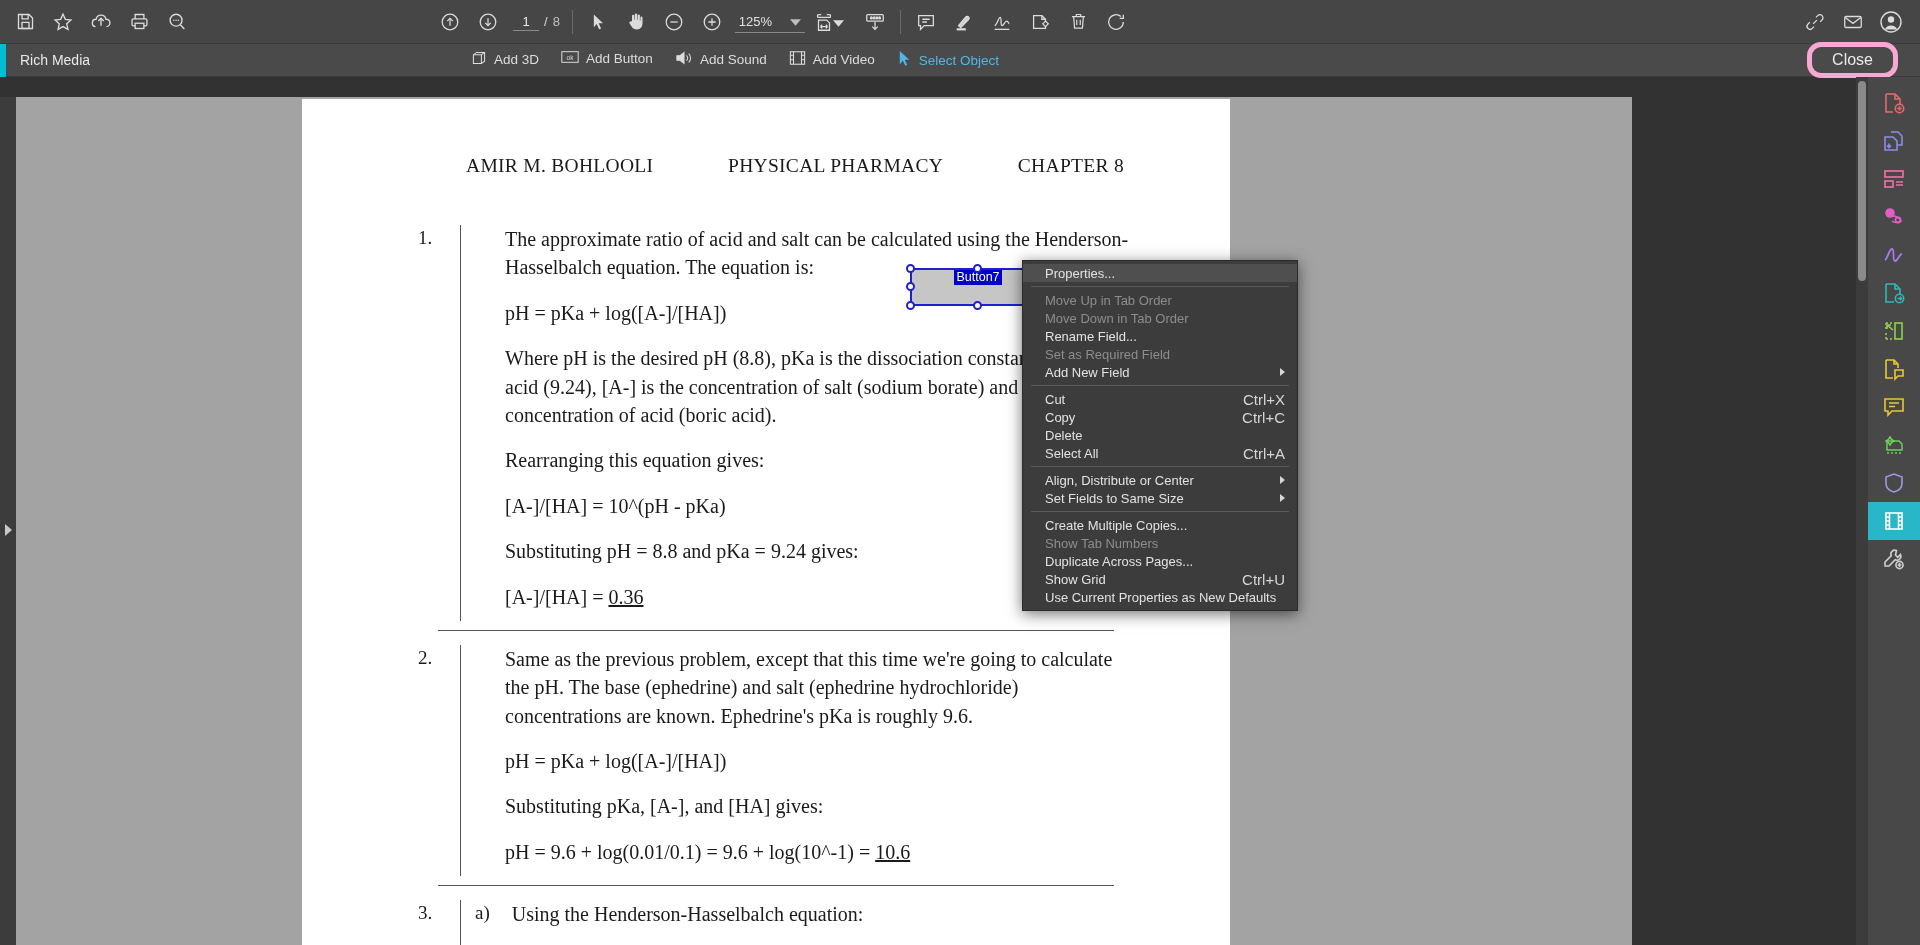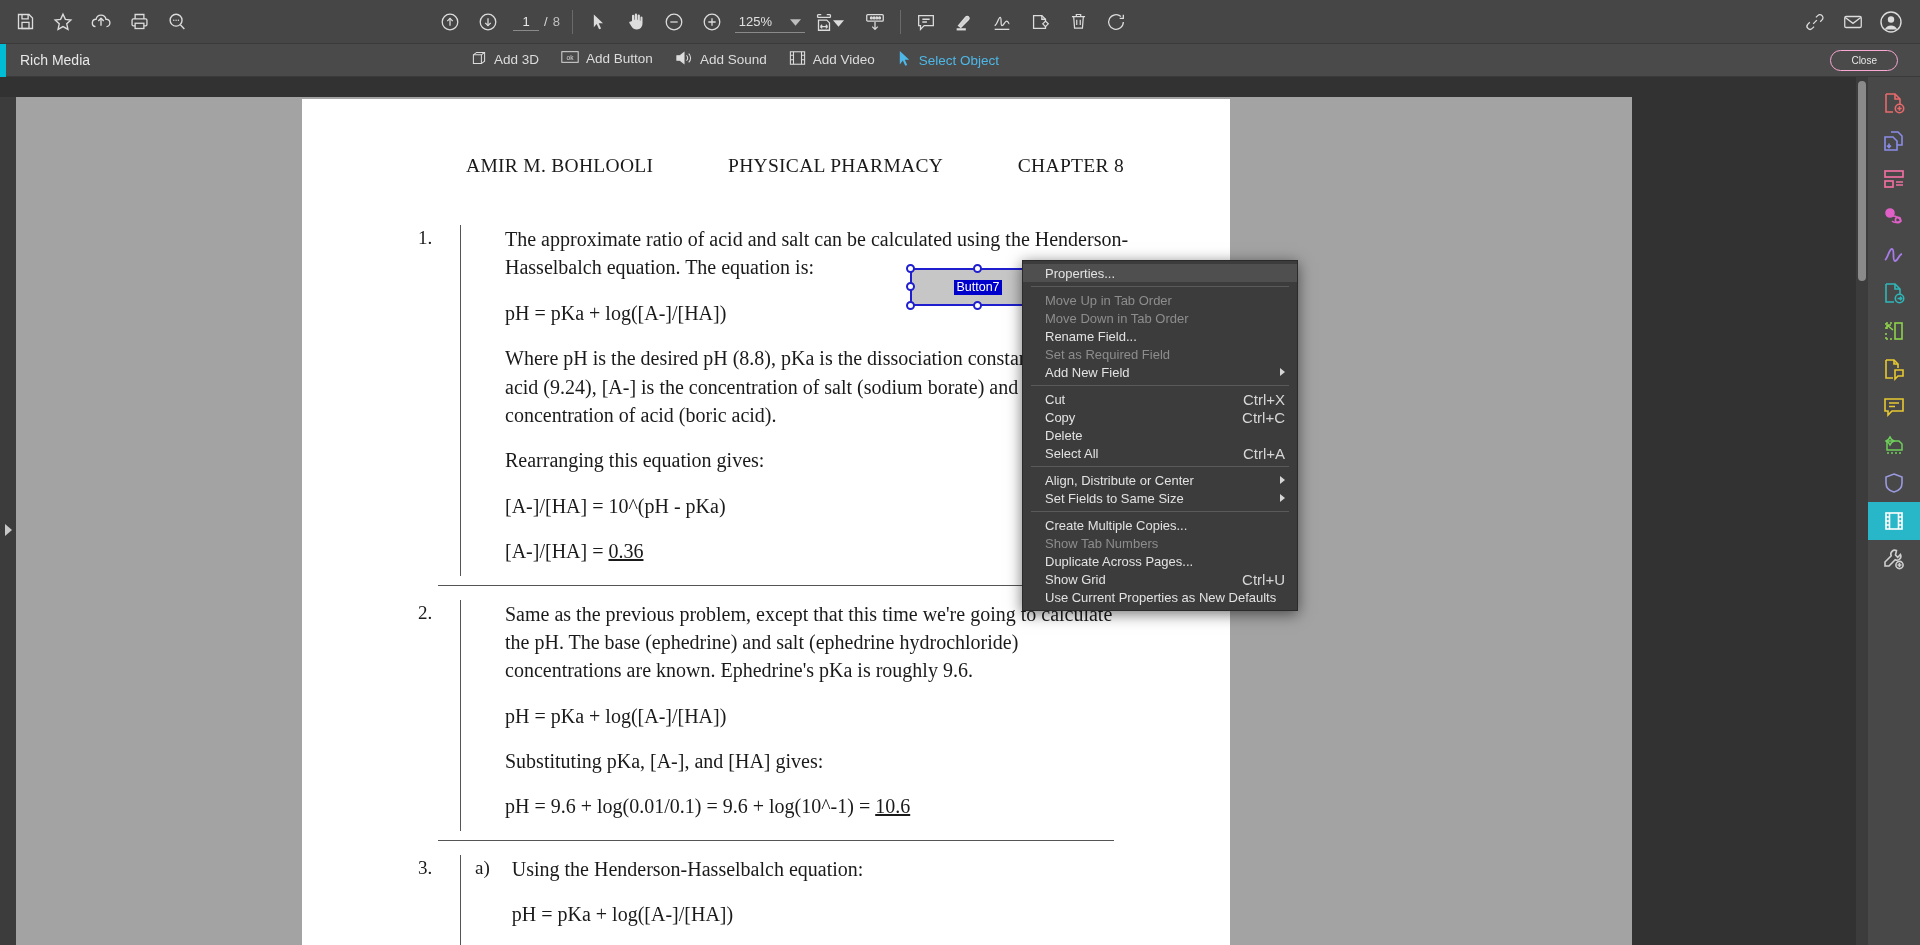--- a/index.html
+++ b/index.html
@@ -63,22 +63,22 @@
     display: flex; align-items: flex-start; gap: 22px;
     margin-left: 381px;
   }
   .rm-tool {
     display: flex; align-items: center; gap: 7px;
     color: #dcdcdc; font-size: 13.5px; cursor: pointer; white-space: nowrap;
   }
   .rm-tool.active { color: #4db8e8; }
   #rm-close {
     margin-left: auto; margin-right: 22px;
-    border: 1px solid #f9a8d4; border-radius: 14px;
-    color: #e8e8e8; font-size: 10px;
+    border: 5px solid #f9a8d4; border-radius: 14px;
+    color: #e8e8e8; font-size: 16px;
     padding: 4px 20px; cursor: pointer; background: transparent;
   }
 
   
   #doc-area {
     position: absolute; left: 0; top: 77px; width: 1632px; height: 868px;
     background: #a3a3a3; overflow: hidden; margin-top: 20px;
   }
   #left-rail {
     position: absolute; left: 0; top: 0; width: 16px; height: 868px;
@@ -103,21 +103,21 @@
   .doc-num { width: 42px; flex: none; font-size: 19px; padding-top: 2px; }
   .doc-body { flex: 1; border-left: 1px solid #555; padding-left: 44px; }
   .doc-body p { font-size: 20px; line-height: 1.42; margin-bottom: 17px; }
   .hr-rule { height: 1px; background: #555; margin: 9px 116px 0 136px; }
   .ul { text-decoration: underline; }
 
   
   #button-field {
     position: absolute; left: 608px; top: 169px; width: 136px; height: 38px;
     background: #c6c6c6; border: 2px solid #1f1fd0;
-    display: flex; align-items: center; justify-content: center;
+    display: flex; align-items: flex-start; justify-content: center;
   }
   #button-field-label {
     background: #0000cc; color: #ffffff;
     font-family: "Liberation Sans", sans-serif; font-size: 12.5px;
     padding: 0 2px; line-height: 15px;
   }
   .handle {
     position: absolute; width: 9px; height: 9px;
     background: #ffffff; border: 2px solid #1f1fd0; border-radius: 50%;
   }
@@ -441,20 +441,21 @@
     </div>
 
     <div class="doc-item" style="margin-top:48px">
       <div class="doc-num">1.</div>
       <div class="doc-body">
         <p>The approximate ratio of acid and salt can be calculated using the Henderson-Hasselbalch equation. The equation is:</p>
         <p>pH = pKa + log([A-]/[HA])</p>
         <p>Where pH is the desired pH (8.8), pKa is the dissociation constant of boric acid (9.24), [A-] is the concentration of salt (sodium borate) and [HA] is the concentration of acid (boric acid).</p>
         <p>Rearranging this equation gives:</p>
         <p>[A-]/[HA] = 10^(pH - pKa)</p>
+        <p>Substituting pH = 8.8 and pKa = 9.24 gives:</p>
         <p style="margin-bottom:10px">[A-]/[HA] = <span class="ul">0.36</span></p>
       </div>
     </div>
 
     <div class="hr-rule"></div>
 
     <div class="doc-item" style="margin-top:14px">
       <div class="doc-num">2.</div>
       <div class="doc-body">
         <p>Same as the previous problem, except that this time we're going to calculate the pH. The base (ephedrine) and salt (ephedrine hydrochloride) concentrations are known. Ephedrine's pKa is roughly 9.6.</p>

